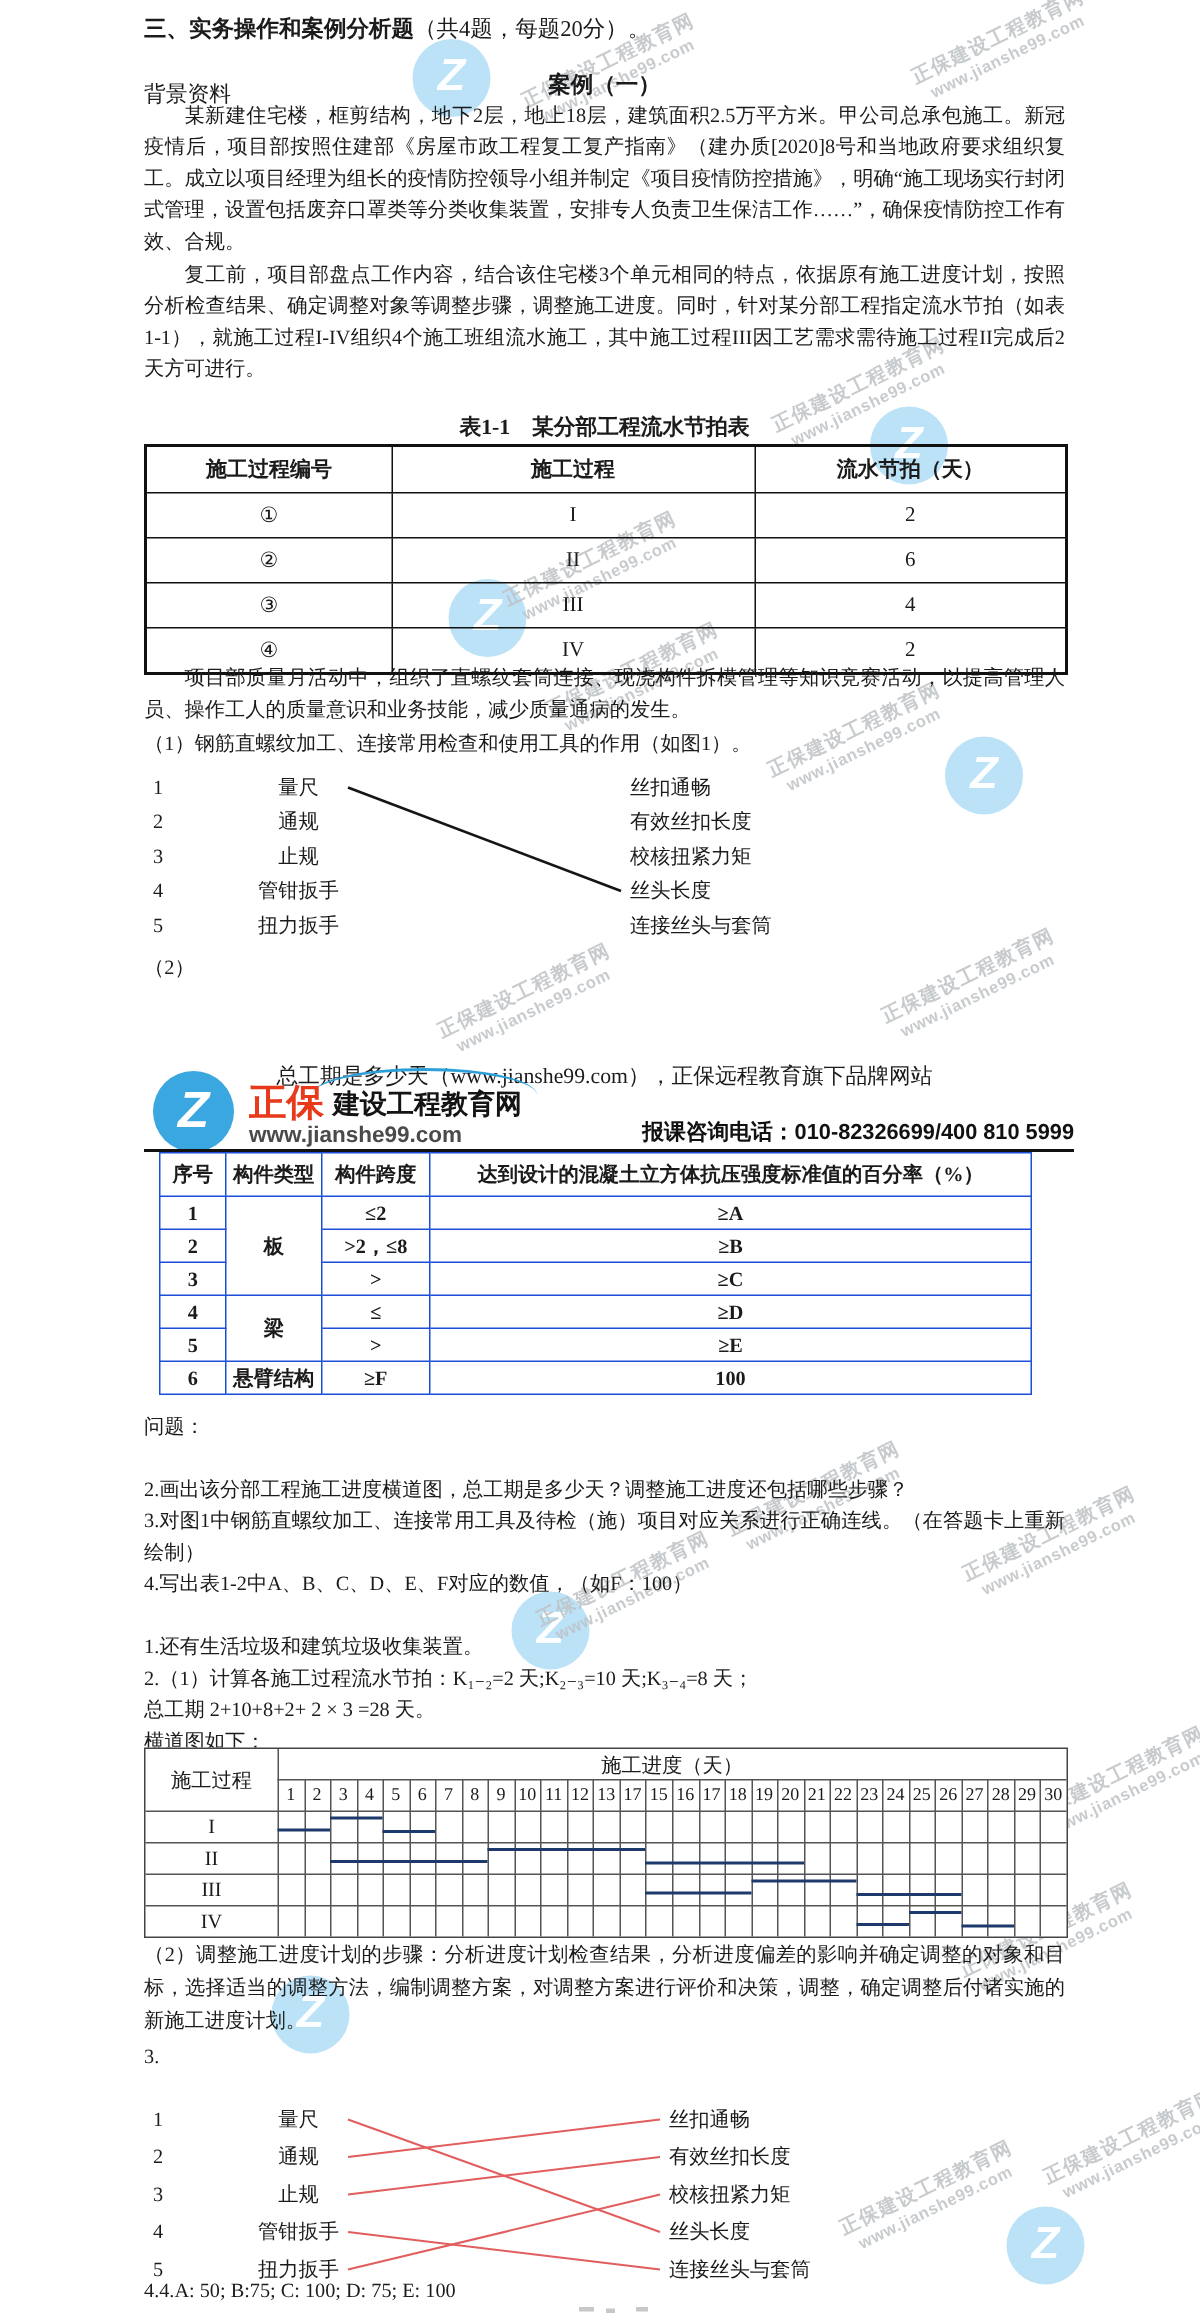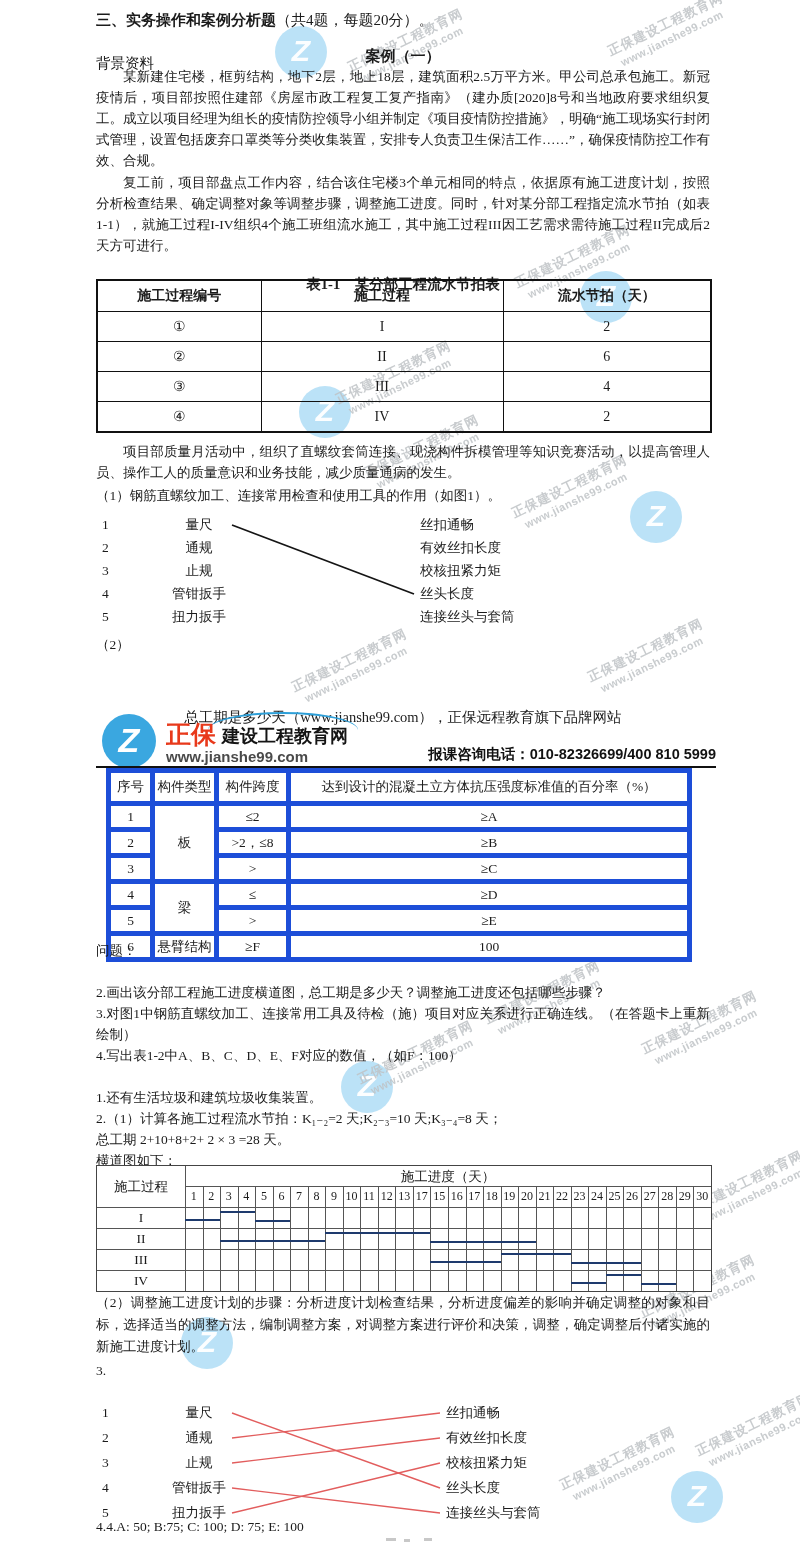--- a/index.html
+++ b/index.html
@@ -15,21 +15,21 @@
   .center{text-align:center;margin-top:16px;}
   
   table{border-collapse:collapse;table-layout:fixed;}
   .tb1{width:614px;font-size:14px;}
   .tb1 th,.tb1 td{border:1px solid #111;text-align:center;padding:0;}
   .tb1{border:2px solid #111;}
   .tb1 th{height:30px;font-weight:bold;}
   .tb1 td{height:29px;}
   .tb2{width:581px;font-size:13.5px;}
   .tb2{border:1.5px solid #111;}
-  .tb2 th,.tb2 td{border:5px solid #1d4ed8;text-align:center;padding:0;font-weight:normal;}
+  .tb2 th,.tb2 td{border:1px solid #1d4ed8;text-align:center;padding:0;font-weight:bold;}
   .tb2 th{height:28px;}
   .tb2 td{height:21px;}
   
   .mbox{position:absolute;left:96px;width:614px;}
   .mrow{position:absolute;left:0;width:614px;height:17px;font-size:13.5px;line-height:16px;}
   .mnum{position:absolute;left:6px;width:20px;}
   .mleft{position:absolute;left:43px;width:120px;text-align:center;}
   .mright{position:absolute;left:324px;}
   .m2 .mright{left:350px;}
   .msvg{position:absolute;left:0;top:0;}
@@ -147,21 +147,21 @@
   <div class="abs w center bold" style="left:96px;top:31px;font-size:15px">案例（一）</div>
 
   <div class="abs w body-t" style="left:96px;top:53px;font-size:14.5px">背景资料</div>
 
   <div class="abs w body-t just ind" style="left:96px;top:66px">某新建住宅楼，框剪结构，地下2层，地上18层，建筑面积2.5万平方米。甲公司总承包施工。新冠疫情后，项目部按照住建部《房屋市政工程复工复产指南》（建办质[2020]8号和当地政府要求组织复工。成立以项目经理为组长的疫情防控领导小组并制定《项目疫情防控措施》，明确“施工现场实行封闭式管理，设置包括废弃口罩类等分类收集装置，安排专人负责卫生保洁工作……”，确保疫情防控工作有效、合规。</div>
 
   <div class="abs w body-t just ind" style="left:96px;top:172px">复工前，项目部盘点工作内容，结合该住宅楼3个单元相同的特点，依据原有施工进度计划，按照分析检查结果、确定调整对象等调整步骤，调整施工进度。同时，针对某分部工程指定流水节拍（如表1-1），就施工过程I-IV组织4个施工班组流水施工，其中施工过程III因工艺需求需待施工过程II完成后2天方可进行。</div>
 
   <div class="abs w center bold" style="left:96px;top:259px;font-size:14.5px">表1-1　某分部工程流水节拍表</div>
 
-  <table class="tb1 abs" style="left:96px;top:279px">
+  <table class="tb1 abs" style="left:96px;top:296px">
     <colgroup>
         <col style="width:164px">
         <col style="width:242px">
         <col style="width:208px">
       </colgroup>
     <tbody>
         <tr>
       <th>施工过程编号</th>
       <th>施工过程</th>
       <th>流水节拍（天）</th>

